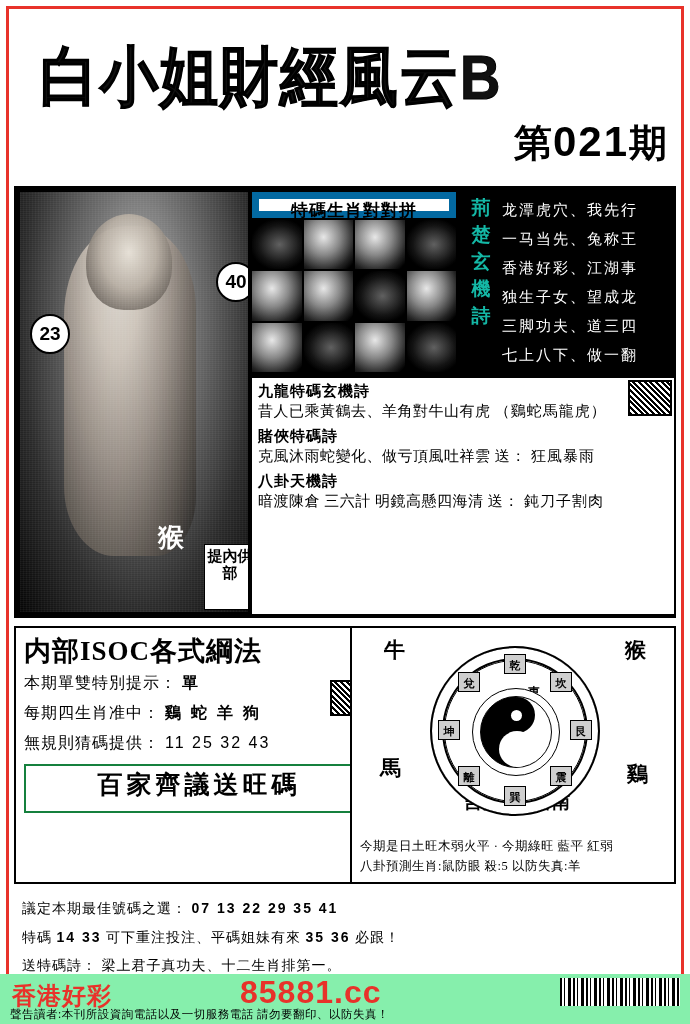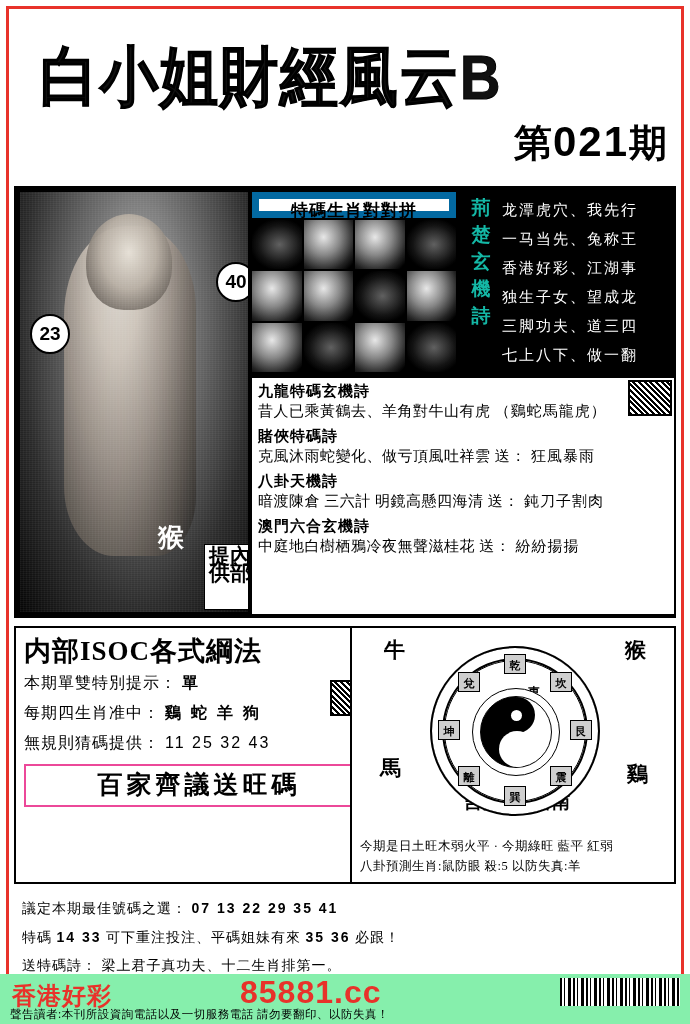--- a/index.html
+++ b/index.html
@@ -133,21 +133,21 @@
     font-weight: bold;
     font-family: "DejaVu Serif", serif;
   }
   .white-tag {
     position: absolute;
     left: 184px; top: 352px;
     width: 52px; height: 66px;
     background: #fff;
     border: 1px solid #000;
     color: #000;
-    font-size: 21px;
+    font-size: 15px;
     line-height: 17px;
     padding: 3px 2px;
     box-sizing: border-box;
     text-align: center;
     font-weight: bold;
   }
   
   .match-block {
     position: absolute;
     left: 236px; top: 4px;
@@ -263,26 +263,26 @@
   .row-line {
     font-size: 16px;
     line-height: 30px;
     letter-spacing: 1px;
     white-space: nowrap;
   }
   .row-line .val { font-weight: bold; letter-spacing: 3px; }
   .row-line .nums { font-family: "Liberation Sans", sans-serif; letter-spacing: 2px; }
   .banner {
     margin-top: 6px;
-    border: 2px solid #ec4899;
+    border: 2px solid #15803d;
     text-align: center;
     font-size: 25px;
     font-weight: bold;
     letter-spacing: 4px;
-    padding: 2px 0 4px;
+    padding: 2px 0 10px;
   }
   .box-left .stamp2 {
     position: absolute;
     right: 8px; top: 52px;
     width: 44px; height: 36px;
     background: repeating-linear-gradient(45deg, #000 0 2px, #fff 2px 4px);
     border: 2px solid #000;
     box-sizing: border-box;
   }
   
@@ -522,28 +522,20 @@
 
       <div class="verse-block">
         <div class="verse-head">八卦天機詩</div>
         <div class="verse-body">
           <span>暗渡陳倉 三六計 明鏡高懸四海清</span>
           <span class="send">送：</span>
           <span class="send">鈍刀子割肉</span>
         </div>
       </div>
 
-      <div class="verse-block">
-        <div class="verse-head">澳門六合玄機詩</div>
-        <div class="verse-body">
-          <span>中庭地白樹栖鴉冷夜無聲滋桂花</span>
-          <span class="send">送：</span>
-          <span class="send">紛紛揚揚</span>
-        </div>
-      </div>
     </div>
   </div>
 
   <div class="box-left">
     <div class="isoc-title">内部ISOC各式綱法</div>
     <div class="stamp2"></div>
 
     <div class="row-line">
       <span>本期單雙特別提示：</span>
       <span class="val">單</span>

